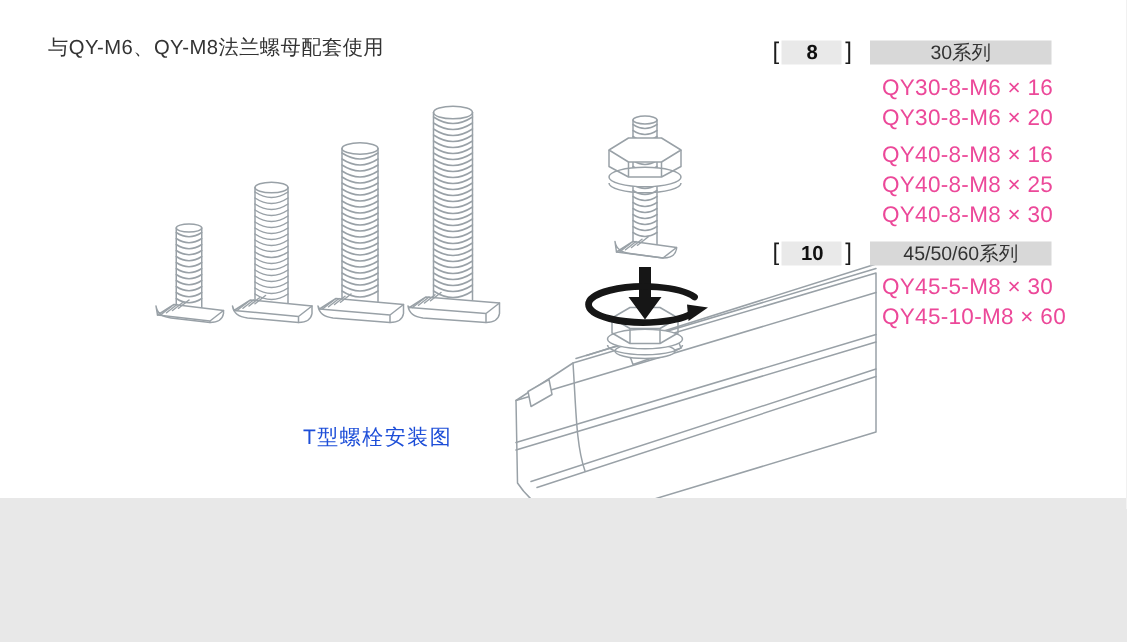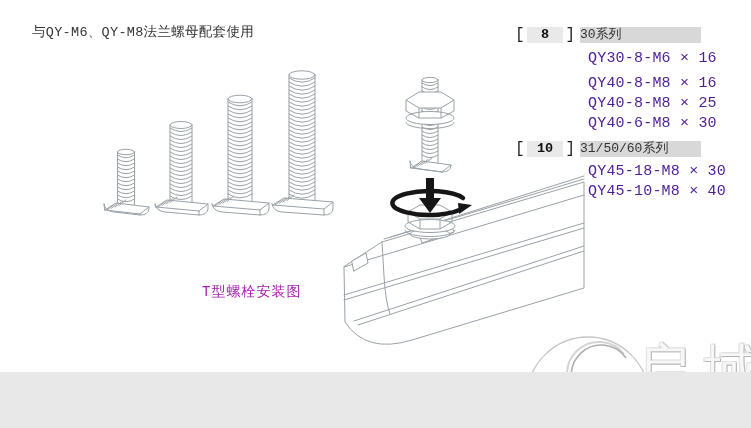--- a/index.html
+++ b/index.html
@@ -1,46 +1,46 @@
 <!DOCTYPE html>
 <html><head>
 <meta charset="utf-8">
 <style>
   html,body{margin:0;padding:0;background:#e8e8e8;}
   .page{
-    position:relative; width:751px; height:372px; background:#ffffff;
-    overflow:hidden; font-family:Liberation Mono, monospace;
+    position:relative; width:751px; height:332px; background:#ffffff;
+    overflow:hidden; font-family:Liberation Sans, sans-serif;
     color:#333;
   }
   .note{
     position:absolute; left:32px; top:23px; font-size:13.5px; color:#333;
     letter-spacing:0.3px; white-space:nowrap;
   }
   .caption{
-    position:absolute; left:202px; top:283px; font-size:14px; color:#a21caf;
+    position:absolute; left:202px; top:283px; font-size:14px; color:#1d4ed8;
     letter-spacing:1px; white-space:nowrap;
   }
   #bolts{position:absolute; left:28px; top:55px;}
   #asm{position:absolute; left:332px; top:62px;}
   
   .catalog{position:absolute; left:515px; top:26px; width:236px;}
   .cat-row{display:flex; align-items:center; height:18px;}
   .slot-badge{display:flex; align-items:center; width:60px;}
   .slot-badge.empty{visibility:hidden;}
   .bk{font-size:16px; color:#1c1c1c; line-height:16px;}
   .slot-num{
     background:#e9e9e9; width:40px; height:16px; line-height:16px; margin:0 2px;
     text-align:center; font-weight:bold; font-size:13.5px; color:#101010;
   }
   .series-header{
     background:#d8d8d8; width:121px; height:16px; line-height:16px; margin-left:5px;
-    text-align:left; font-size:13px; color:#333; white-space:nowrap;
+    text-align:center; font-size:13px; color:#333; white-space:nowrap;
   }
   .models{margin:5px 0 0 73px; white-space:nowrap;}
-  .model{font-size:15px; line-height:20px; color:#4c1d95; letter-spacing:0.2px;}
+  .model{font-size:15px; line-height:20px; color:#ec4899; letter-spacing:0.2px;}
   .mt7{margin-top:7px;} .mt6{margin-top:6px;} .mt4{margin-top:4px;}
   
   #wm{position:absolute; left:520px; top:332px;}
   .wm-text{
     position:absolute; left:636px; top:334px; font-size:54px; letter-spacing:14px;
     color:#f7f7f7; white-space:nowrap;
     text-shadow:1px 1px 0 #b3b3b3, -1px -1px 0 #e3e3e3, 1px -1px 0 #cfcfcf, -1px 1px 0 #cfcfcf;
   }
 </style>
 </head>
@@ -259,39 +259,40 @@
     <div class="cat-row">
       <span class="slot-badge">
         <span class="bk">[</span>
         <span class="slot-num">8</span>
         <span class="bk">]</span>
       </span>
       <span class="series-header">30系列</span>
     </div>
     <div class="models">
       <div class="model">QY30-8-M6 × 16</div>
+      <div class="model">QY30-8-M6 × 20</div>
     </div>
 
     <div class="models">
       <div class="model">QY40-8-M8 × 16</div>
       <div class="model">QY40-8-M8 × 25</div>
-      <div class="model">QY40-6-M8 × 30</div>
+      <div class="model">QY40-8-M8 × 30</div>
     </div>
 
     <div class="cat-row mt6">
       <span class="slot-badge">
         <span class="bk">[</span>
         <span class="slot-num">10</span>
         <span class="bk">]</span>
       </span>
-      <span class="series-header">31/50/60系列</span>
+      <span class="series-header">45/50/60系列</span>
     </div>
     <div class="models mt4">
-      <div class="model">QY45-18-M8 × 30</div>
-      <div class="model">QY45-10-M8 × 40</div>
+      <div class="model">QY45-5-M8 × 30</div>
+      <div class="model">QY45-10-M8 × 60</div>
     </div>
   </div>
 
   <svg id="wm" width="231" height="96" viewBox="0 0 231 96">
     <circle cx="68" cy="66" r="61" fill="none" stroke="#c6c6c6" stroke-width="1.3"></circle>
     <path d="M104,22 A32,32 0 1 0 104,62" fill="none" stroke="#d4d4d4" stroke-width="2"></path>
     <path d="M106,26 A30,30 0 1 0 106,60" fill="none" stroke="#aeaeae" stroke-width="1.6"></path>
     <path d="M106,60 L118,70 L106,74" fill="none" stroke="#aeaeae" stroke-width="1.6"></path>
   </svg>
   <div class="wm-text">启域</div>

